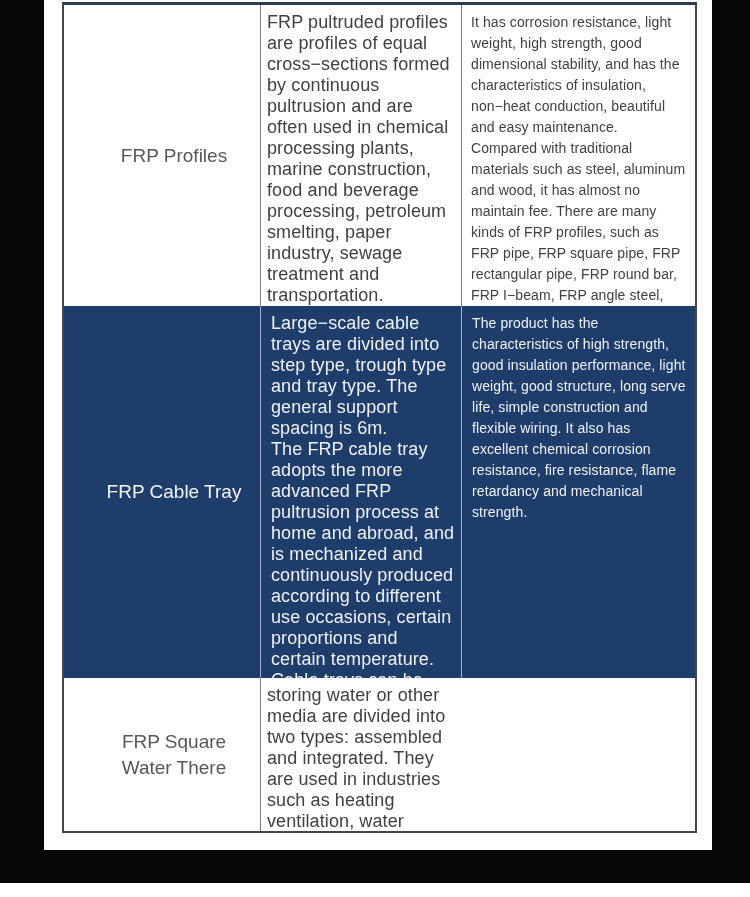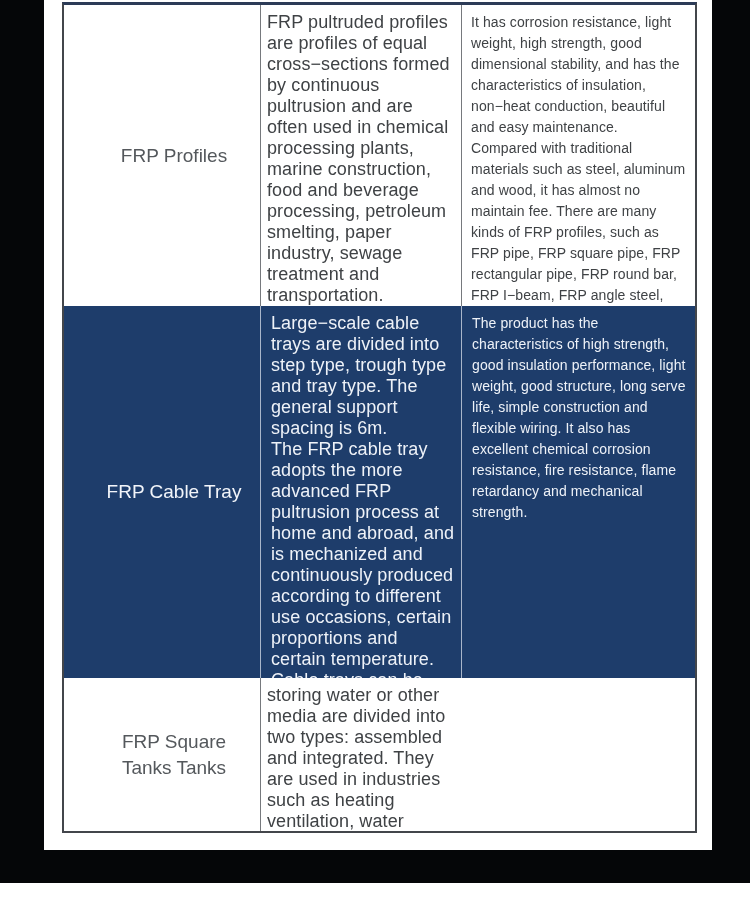--- a/index.html
+++ b/index.html
@@ -76,18 +76,18 @@
 
     <div class="row row-2 highlight">
       <div class="cell cell-name">FRP Cable Tray</div>
       <div class="cell cell-desc">Large−scale cable trays are divided into step type, trough type and tray type. The general support spacing is 6m.
 The FRP cable tray adopts the more advanced FRP pultrusion process at home and abroad, and is mechanized and continuously produced according to different use occasions, certain proportions and certain temperature. Cable trays can be laid horizontally and vertically: corners, T−shaped, cross−shaped branches: adjustable width, height, and light.</div>
       <div class="cell cell-char">The product has the characteristics of high strength, good insulation performance, light weight, good structure, long serve life, simple construction and flexible wiring. It also has excellent chemical corrosion resistance, fire resistance, flame retardancy and mechanical strength.</div>
     </div>
 
     <div class="row row-3">
       <div class="cell cell-name">FRP Square
-Tanks Tanks</div>
+Water There</div>
       <div class="cell cell-desc">storing water or other media are divided into two types: assembled and integrated. They are used in industries such as heating ventilation, water supply and chemical industry, etc.</div>
     </div>
 
   </div>
 </div>
 
 </body></html>

